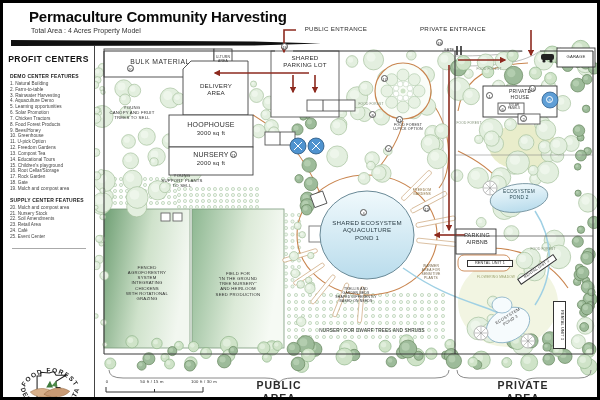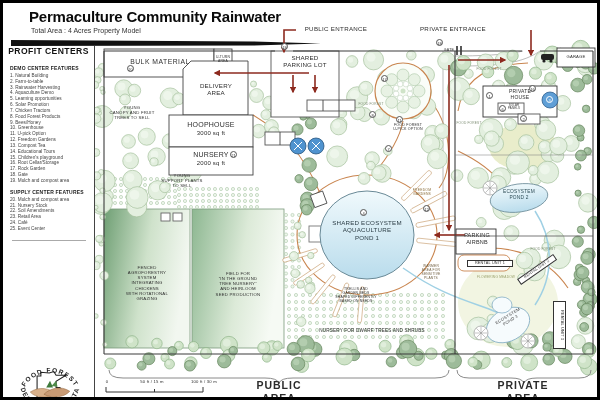--- a/index.html
+++ b/index.html
@@ -3,21 +3,21 @@
 <meta charset="utf-8">
 <style>
   html,body{margin:0;padding:0;background:#888;}
   .frame{position:relative;width:600px;height:400px;background:#fff;border:3px solid #000;
     box-sizing:border-box;overflow:hidden;font-family:"Liberation Sans",sans-serif;}
   #decor{position:absolute;left:0;top:0;z-index:1;}
   .hdr{position:absolute;left:0;top:0;width:100%;z-index:3;}
   .hdr-title{position:absolute;left:26px;top:5px;font-size:15px;font-weight:bold;letter-spacing:-.2px;color:#0a0a0a;}
   .hdr-sub{position:absolute;left:28px;top:24px;font-size:7px;color:#333;}
   .sidebar{position:absolute;left:0px;top:43px;width:92px;height:354px;background:#fff;
-    border-right:1px solid #444;z-index:2;box-sizing:border-box;}
+    border-right:1px solid #444;z-index:2;box-sizing:border-box;padding-top:8px;}
   .sb-title{font-size:8.6px;font-weight:bold;text-align:center;letter-spacing:.4px;color:#111;margin-bottom:9px;}
   .sb-h{font-size:5px;font-weight:bold;color:#222;margin:5px 0 2px 7px;letter-spacing:.2px;}
   .sb-list{font-size:4.7px;line-height:1.24;color:#444;margin-left:7px;width:80px;white-space:pre-line;}
   .sb-div{width:74px;margin:8px auto 0 9px;border-top:1px solid #aaa;}
   .logo{position:absolute;left:9px;top:303px;}
   #labels{position:absolute;left:0;top:0;width:600px;height:400px;z-index:3;pointer-events:none;}
   .lb{position:absolute;text-align:center;white-space:pre-line;color:#2e2e2e;line-height:1.2;letter-spacing:.2px;}
   .mk{position:absolute;width:7px;height:7px;border:0.5px solid #555;border-radius:50%;
     font-size:4px;line-height:7px;text-align:center;background:#fff;color:#333;box-sizing:border-box;}
   .tag{background:#fff;border:0.5px solid #333;padding:0 1px;}
@@ -1146,21 +1146,21 @@
         <path d="M454,367 Q454,375 466,375 L508,375 Q519,375 521,380 Q523,375 534,375 L576,375 Q588,375 588,367"></path>
       </g>
       <g fill="none" stroke="#333" stroke-width="1">
         <path d="M103,384 L103,389 L200,389 L200,384"></path>
           <line x1="151.5" y1="386" x2="151.5" y2="389"></line>
       </g>
     </g>
   </svg>
 
   <div class="hdr">
-    <div class="hdr-title">Permaculture Community Rainwater</div>
+    <div class="hdr-title">Permaculture Community Harvesting</div>
     <div class="hdr-sub">Total Area : 4 Acres Property Model</div>
   </div>
 
   <div class="sidebar">
     <div class="sb-title">PROFIT CENTERS</div>
     <div class="sb-h">DEMO CENTER FEATURES</div>
     <div class="sb-list">1. Natural Building
 2. Farm-to-table
 3. Rainwater Harvesting
 4. Aquaculture Demo

